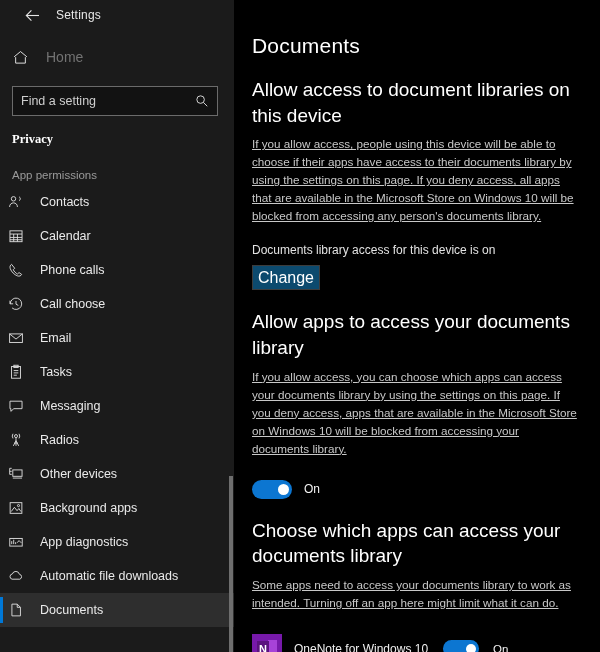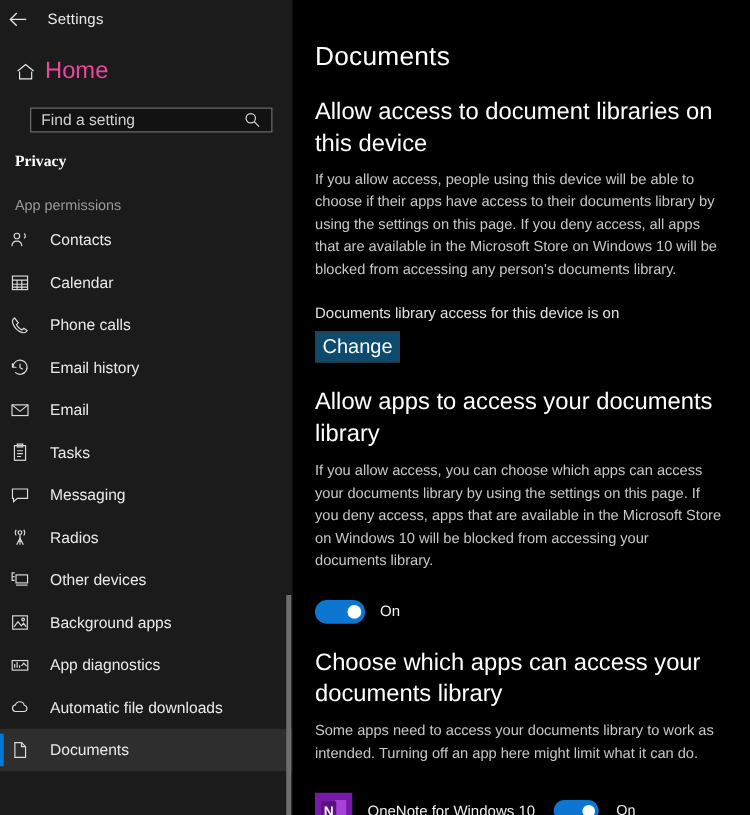--- a/index.html
+++ b/index.html
@@ -22,21 +22,21 @@
     width: 234px;
     height: 652px;
     background: #1b1b1b;
     flex: 0 0 234px;
     overflow: hidden;
   }
   .titlebar {
     height: 30px;
     display: flex;
     align-items: center;
-    padding-left: 0;
+    padding-left: 18px;
     background: #1b1b1b;
   }
   .back-btn {
     width: 28px; height: 24px;
     display: flex; align-items: center; justify-content: center;
     color: #e6e6e6;
   }
   .back-btn svg { display:block; }
   .title-txt {
     margin-left: 10px;
@@ -46,26 +46,26 @@
   }
 
   .home-row {
     display: flex;
     align-items: center;
     height: 34px;
     margin-top: 10px;
     padding-left: 12px;
   }
   .home-row .ico { width: 24px; color:#e9e9e9; display:flex; align-items:center; }
-  .home-row .lbl { font-size: 19px; color: #ec4899; }
+  .home-row .lbl { margin-left: 10px; font-size: 14px; color: #737373; }
 
   .searchbox {
     position: relative;
-    margin: 12px 16px 0 24px;
-    height: 20px;
+    margin: 12px 16px 0 12px;
+    height: 30px;
     background: #121212;
     border: 1px solid #6b6b6b;
     display: flex;
     align-items: center;
     padding: 0 8px;
   }
   .searchbox .ph {
     font-size: 12.5px;
     color: #cfcfcf;
     flex: 1;
@@ -151,20 +151,21 @@
     color: #ffffff;
     margin-top: 19px;
     line-height: 1.35;
   }
   .sec-body {
     font-size: 11.7px;
     color: #c8c8c8;
     line-height: 1.54;
     margin-top: 7px;
     max-width: 330px;
+    text-decoration: underline;
   }
   .status-line {
     font-size: 12px;
     color: #e2e2e2;
     margin-top: 18px;
   }
   .change-btn {
     margin-top: 8px;
     width: 68px; height: 25px;
     background: #0c4a6e;
@@ -306,21 +307,21 @@
     </div>
 
     <div class="nav-item">
       <span class="ico">
         <svg width="16" height="16" viewBox="0 0 18 18" fill="none" stroke="currentColor" stroke-width="1.05">
           <path d="M2.6 8.8 a6.4 6.4 0 1 1 2 4.6"></path>
           <path d="M2.2 5.2 V8.8 H5.8"></path>
           <path d="M9 5.6 V9.2 L11.6 10.6"></path>
         </svg>
       </span>
-      <span class="lbl">Email history</span>
+      <span class="lbl">Call choose</span>
     </div>
 
     <div class="nav-item">
       <span class="ico">
         <svg width="16" height="16" viewBox="0 0 18 18" fill="none" stroke="currentColor" stroke-width="1.05">
           <rect x="1.8" y="4.4" width="14.4" height="9.6"></rect>
           <path d="M1.8 4.4 L9 10.2 L16.2 4.4"></path>
         </svg>
       </span>
       <span class="lbl">Email</span>

